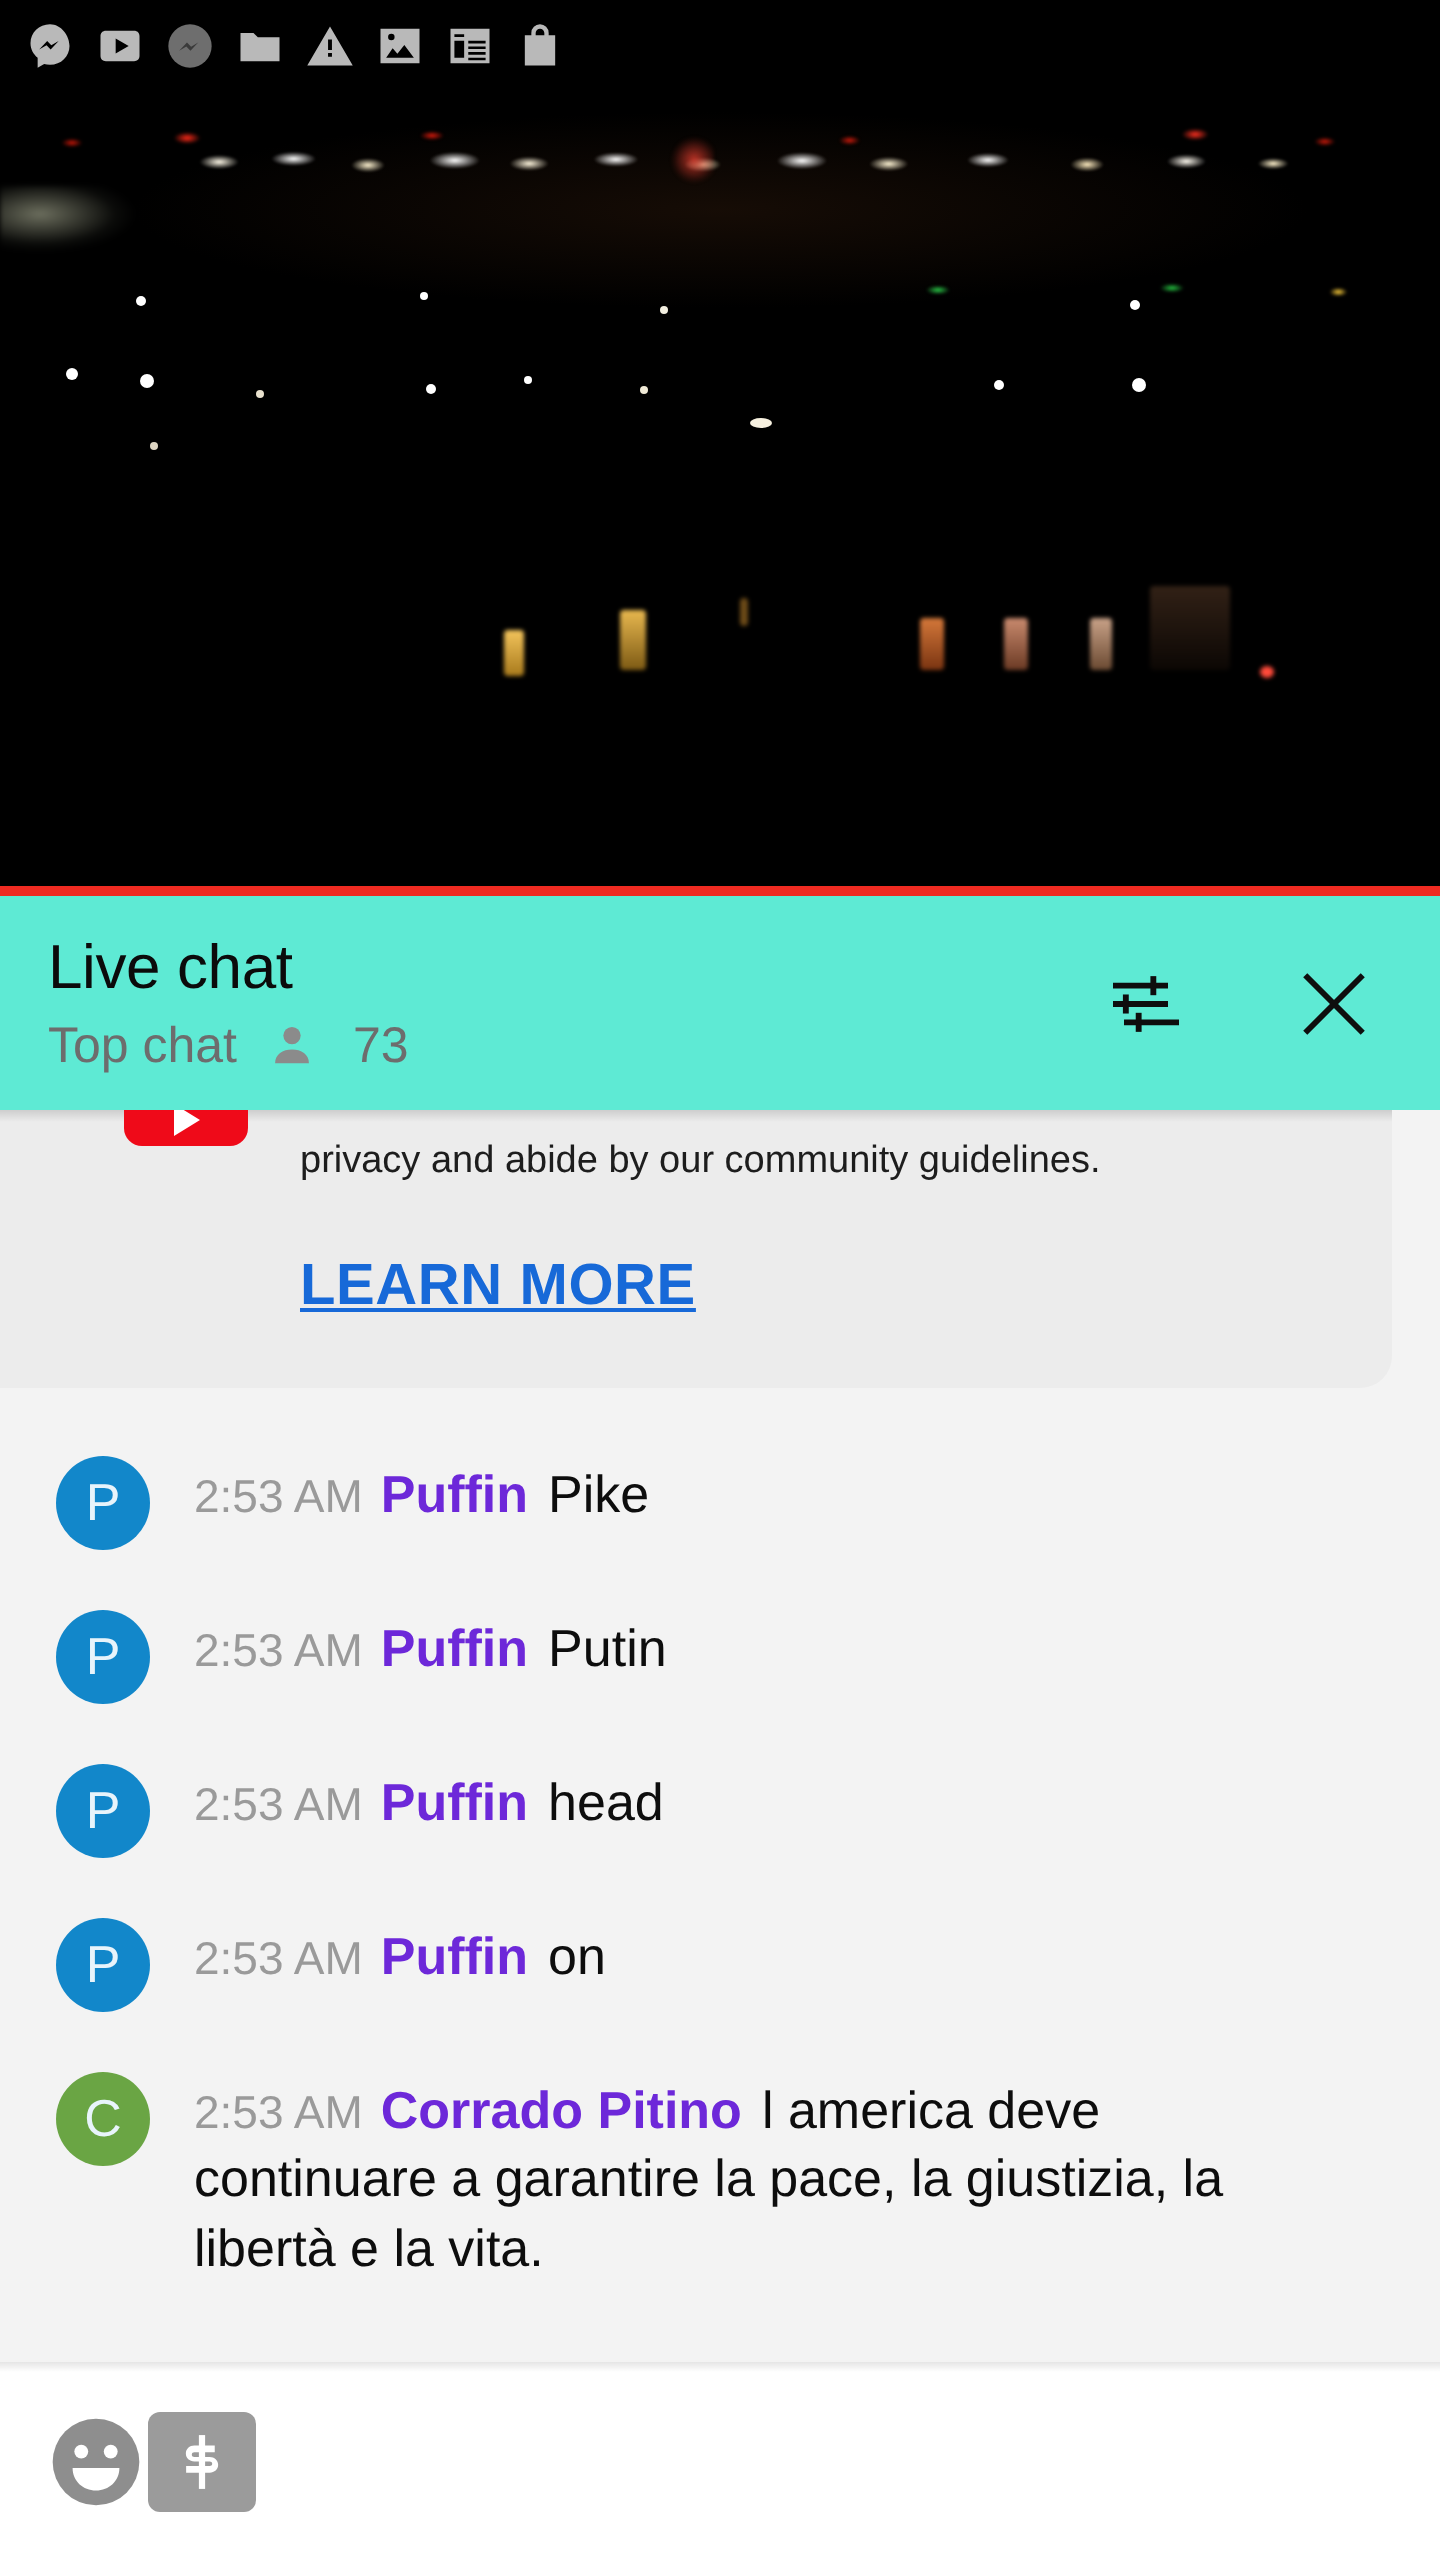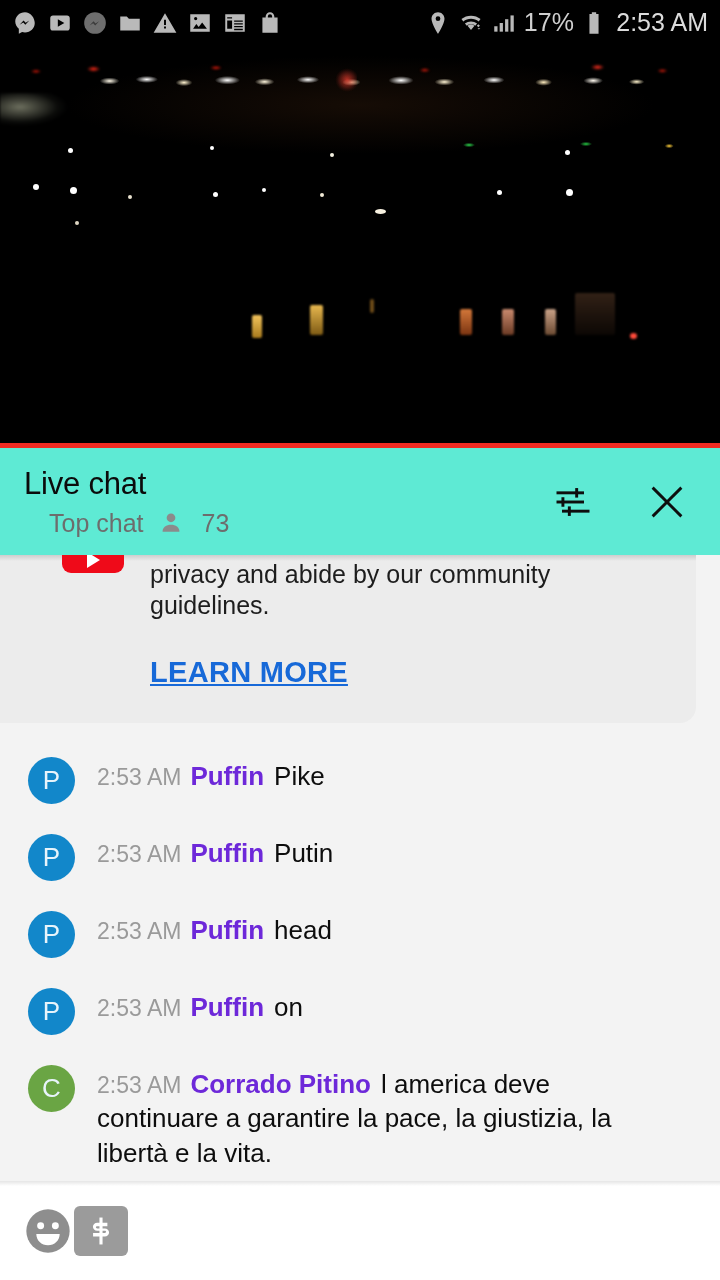--- a/index.html
+++ b/index.html
@@ -93,21 +93,21 @@
   }
   .progress .fill{ position:absolute; left:0; top:0; height:5px; width:720px; background:#ef2a21; }
 
   
   .chat-header{
     position:absolute; left:0; top:448px; width:720px; height:107px;
     background:#5eead4; display:flex; align-items:center; padding:0 24px;
   }
   .ch-titles{ display:flex; flex-direction:column; gap:7px; }
   .ch-title{ font-size:31px; color:#0b0b0b; font-weight:400; letter-spacing:-.2px; }
-  .ch-sub{ display:flex; align-items:flex-end; gap:14px;margin-left:25px; }
+  .ch-sub{ display:flex; align-items:flex-end; gap:14px; }
   .ch-subtext{ font-size:25px; color:#6d6d6d; }
   .ch-viewers{ display:flex; align-items:center; gap:18px; }
   .ch-viewers span{ font-size:25px; color:#6d6d6d; }
   .ch-actions{ margin-left:auto; display:flex; align-items:center; gap:48px; padding-right:6px; }
   .ic-btn{ width:46px; height:46px; display:flex; align-items:center; justify-content:center; }
 
   
   .chat-body{
     position:absolute; left:0; top:555px; width:720px; height:626px;
     background:#f3f3f3; overflow:hidden;
@@ -121,21 +121,21 @@
     background:linear-gradient(to bottom, rgba(0,0,0,.13), rgba(0,0,0,0)); }
   .yt-logo{
     position:absolute; left:62px; top:-12px; width:62px; height:30px;
     background:#ef0a19; border-radius:9px;
   }
   .yt-logo::after{
     content:""; position:absolute; left:25px; top:9px;
     border-left:13px solid #fff; border-top:8px solid transparent;
     border-bottom:8px solid transparent;
   }
-  .notice-text{ font-size:25px; color:#1d1d1d; line-height:1.25; padding-top:4px; }
+  .notice-text{ font-size:19px; color:#1d1d1d; line-height:1.25; padding-top:14px; }
   .learn{
     display:inline-block; margin-top:34px;
     font-size:29px; color:#1769d8; font-weight:700; letter-spacing:.3px;
   }
 
   .msgs{ padding:18px 20px 0 0; }
   .msg{ display:flex; align-items:flex-start; padding:14px 24px 14px 28px; }
   .avatar{
     flex:0 0 auto; width:47px; height:47px; border-radius:50%;
     display:flex; align-items:center; justify-content:center;
@@ -187,40 +187,20 @@
     </svg>
     <svg class="sb-icon" viewBox="0 0 24 24">
       <path d="M3 4h18v16H3V4zm2.6 13.4h12.8L14 11.5l-3.2 4.1-2.2-2.6-3 4.4zM8 9.4a1.5 1.5 0 1 0 0-3 1.5 1.5 0 0 0 0 3z"></path>
     </svg>
     <svg class="sb-icon" viewBox="0 0 24 24">
       <path d="M3 4h18v16H3V4zm1.8 2.6v1.3h4.5V6.6H4.8zm0 3v7.8h4.5V9.6H4.8zm6.4 0v1.2h8V9.6h-8zm0 2.6v1.2h8v-1.2h-8zm0 2.6v1.2h8v-1.2h-8zm0 2.6v1.2h8v-1.2h-8z"></path>
     </svg>
     <svg class="sb-icon" viewBox="0 0 24 24">
       <path d="M8 7V6a4 4 0 1 1 8 0v1h3v14H5V7h3zm2 0h4V6a2 2 0 1 0-4 0v1z"></path>
     </svg>
-  </div>
-  <div class="sb-right">
-    <svg class="sb-icon" viewBox="0 0 24 24">
-      <path d="M12 2C8.7 2 6 4.7 6 8c0 4.5 6 14 6 14s6-9.5 6-14c0-3.3-2.7-6-6-6zm0 8.2A2.2 2.2 0 1 1 12 5.8a2.2 2.2 0 0 1 0 4.4z"></path>
-    </svg>
-    <svg class="sb-icon" viewBox="0 0 24 24">
-      <path d="M12 18.5l3.2-4c-1.8-1.4-4.6-1.4-6.4 0l3.2 4zM3.2 8.4l1.7 2.1c3.9-3.2 10.3-3.2 14.2 0l1.7-2.1C15.9 4.3 8.1 4.3 3.2 8.4zm3.2 4l1.7 2.1c2.2-1.8 5.6-1.8 7.8 0l1.7-2.1c-3.1-2.5-8.1-2.5-11.2 0z"></path>
-      <path d="M17.4 14.6l1.4-1.4 1.4 1.4-1.4 1.4zM20.6 16.8l-1.3 1.3-1.3-1.3"></path>
-    </svg>
-    <svg class="sb-icon" viewBox="0 0 24 24">
-      <rect x="3" y="15" width="3" height="5"></rect>
-      <rect x="8" y="12" width="3" height="8"></rect>
-      <rect x="13" y="8.5" width="3" height="11.5"></rect>
-      <rect x="18" y="5" width="3" height="15"></rect>
-    </svg>
-    <span class="sb-text">17%</span>
-    <svg class="sb-icon" viewBox="0 0 24 24">
-      <path d="M10 2h4v1.6h2.2v18.4H7.8V3.6H10V2z"></path>
-    </svg>
-    <span class="sb-clock">2:53 AM</span>
   </div>
 </div>
 
 <div class="video">
   <div class="sky"></div>
   <div class="monument"></div>
   <div class="redlights"></div>
   <div class="horizon"></div>
   <div class="greenlights"></div>
   <div class="pole"></div>

